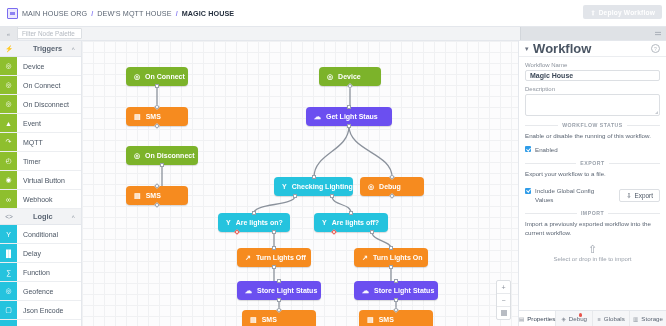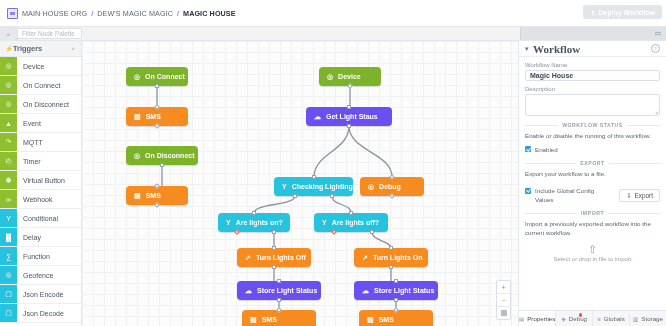--- a/index.html
+++ b/index.html
@@ -28,21 +28,21 @@
   .strip{position:absolute;left:0;top:27px;width:666px;height:14px;background:#f2f3f5;border-bottom:1px solid #e4e7ec;box-sizing:border-box;}
   .collapse-btn{position:absolute;left:0;top:0;width:17px;height:13px;background:#e6e8eb;display:flex;align-items:center;justify-content:center;color:#9aa1ab;font-size:6px;border-right:1px solid #dcdfe3;}
   .filter-wrap{position:absolute;left:17px;top:1px;width:65px;height:11px;background:#fff;border:1px solid #dcdfe3;box-sizing:border-box;border-radius:1px;display:flex;align-items:center;padding-left:4px;}
   .filter-wrap span{color:#b4b9c0;font-size:6.4px;}
   .strip-right{position:absolute;left:520px;top:0;right:0;height:13px;background:#dfe2e6;border-left:1px solid #d2d6db;}
   .grip{position:absolute;right:5px;top:4px;width:6px;height:5px;
      background:radial-gradient(#9aa1ab 40%,transparent 41%) 0 0/2px 2.5px;}
 
   
   .sidebar{position:absolute;left:0;top:41px;width:82px;bottom:0;background:#fff;border-right:1px solid #e4e7ec;box-sizing:border-box;overflow:hidden;}
-  .sec-head{height:16px;display:flex;align-items:center;background:#f2f3f5;border-bottom:1px solid #e4e7ec;padding:0 5px;box-sizing:border-box;gap:0;position:relative;}
+  .sec-head{height:16px;display:flex;align-items:center;background:#f2f3f5;border-bottom:1px solid #e4e7ec;padding:0 5px;box-sizing:border-box;gap:20px;position:relative;}
   .sec-head .sym{color:#7d8694;font-size:6.5px;width:8px;text-align:center;}
   .sec-head .nm{color:#5b6573;font-size:7.4px;font-weight:bold;}
   .sec-head .chev{position:absolute;right:6px;color:#9aa1ab;font-size:6px;}
   .pitem{height:18px;display:flex;align-items:stretch;border-bottom:1px solid #eceef1;}
   .pico{width:17px;display:flex;align-items:center;justify-content:center;color:#fff;font-size:7px;}
   .plabel{flex:1;display:flex;align-items:center;padding-left:6px;font-size:7px;color:#4a5563;}
 
   
   .canvas{position:absolute;left:82px;top:41px;right:148px;bottom:0;overflow:hidden;background:#fcfcfd;
     background-image:linear-gradient(to right,#f0f1f3 1px,transparent 1px),linear-gradient(to bottom,#f0f1f3 1px,transparent 1px);
@@ -60,21 +60,21 @@
   svg.wires{position:absolute;left:0;top:0;width:100%;height:100%;overflow:visible;}
 
   .zoomctl{position:absolute;right:7px;bottom:6px;width:13px;border:1px solid #dcdfe3;border-radius:2px;background:#fff;overflow:hidden;}
   .zoomctl div{height:12px;display:flex;align-items:center;justify-content:center;font-size:7px;color:#8b929c;border-bottom:1px solid #e7e9ec;}
   .zoomctl div:last-child{border-bottom:0;}
   .zfit{width:6px;height:6px;background:#b8bcc3;display:block;}
 
   
   .panel{position:absolute;right:0;top:41px;width:148px;bottom:0;background:#fff;border-left:1px solid #e4e7ec;box-sizing:border-box;}
   .ph{height:15px;border-bottom:1px solid #ebedf0;display:flex;align-items:center;padding:0 6px;gap:4px;position:relative;}
-  .ph .t{font-size:11px;font-weight:bold;color:#4a5563;font-family:Liberation Serif, serif;}
+  .ph .t{font-size:13px;font-weight:bold;color:#4a5563;}
   .ph .help{position:absolute;right:6px;width:7px;height:7px;border:1px solid #b4b9c0;border-radius:50%;color:#b4b9c0;font-size:5px;display:flex;align-items:center;justify-content:center;}
   .pbody{padding:6px;position:absolute;left:0;right:0;top:15px;bottom:15px;overflow:hidden;box-sizing:border-box;}
   .lbl{font-size:6px;color:#8b929c;margin-bottom:2px;}
   .inp{height:11px;border:1px solid #dcdfe3;border-radius:2px;display:flex;align-items:center;padding:0 4px;font-size:7px;color:#3c4858;font-weight:bold;box-sizing:border-box;}
   .ta{height:22px;border:1px solid #dcdfe3;border-radius:2px;box-sizing:border-box;position:relative;}
   .ta:after{content:"";position:absolute;right:1px;bottom:1px;width:0;height:0;border-left:3px solid transparent;border-bottom:3px solid #c8ccd2;}
   .divlbl{display:flex;align-items:center;gap:4px;margin:6px 0 4px;}
   .divlbl .ln{flex:1;height:1px;background:#e7e9ec;}
   .divlbl .tx{font-size:5.2px;color:#9aa1ab;font-weight:bold;letter-spacing:.5px;}
   .desc{font-size:6.2px;color:#5b6573;line-height:1.45;}
@@ -97,21 +97,21 @@
 </head>
 <body>
 
 <div class="app">
 
   <div class="topbar">
     <div class="crumbs">
       <span class="org-icon"></span>
       <span class="crumb">MAIN HOUSE ORG</span>
       <span class="sep">/</span>
-      <span class="crumb">DEW'S MAGIC MAGIC</span>
+      <span class="crumb">DEW'S MQTT HOUSE</span>
       <span class="sep">/</span>
       <span class="crumb active">MAGIC HOUSE</span>
     </div>
     <div class="deploy-btn">
       <span class="deploy-ico">⇧</span>
       <span>Deploy Workflow</span>
     </div>
   </div>
 
   <div class="strip">
@@ -158,20 +158,25 @@
     </div>
     <div class="pitem">
       <div class="pico" style="background:#8ebf2e">◉</div>
       <div class="plabel">Virtual Button</div>
     </div>
     <div class="pitem">
       <div class="pico" style="background:#8ebf2e">∞</div>
       <div class="plabel">Webhook</div>
     </div>
 
+    <div class="sec-head">
+      <span class="sym">&lt;&gt;</span>
+      <span class="nm">Logic</span>
+      <span class="chev">˄</span>
+    </div>
 
     <div class="pitem">
       <div class="pico" style="background:#25c3de">Υ</div>
       <div class="plabel">Conditional</div>
     </div>
     <div class="pitem">
       <div class="pico" style="background:#25c3de">▐▌</div>
       <div class="plabel">Delay</div>
     </div>
     <div class="pitem">

